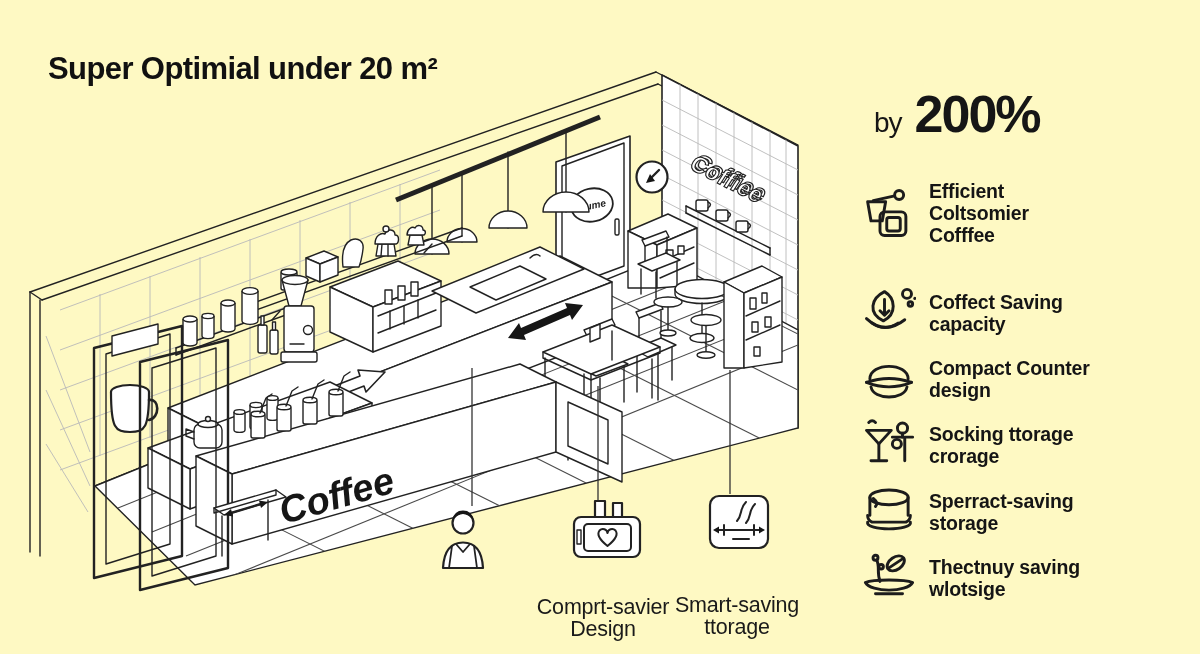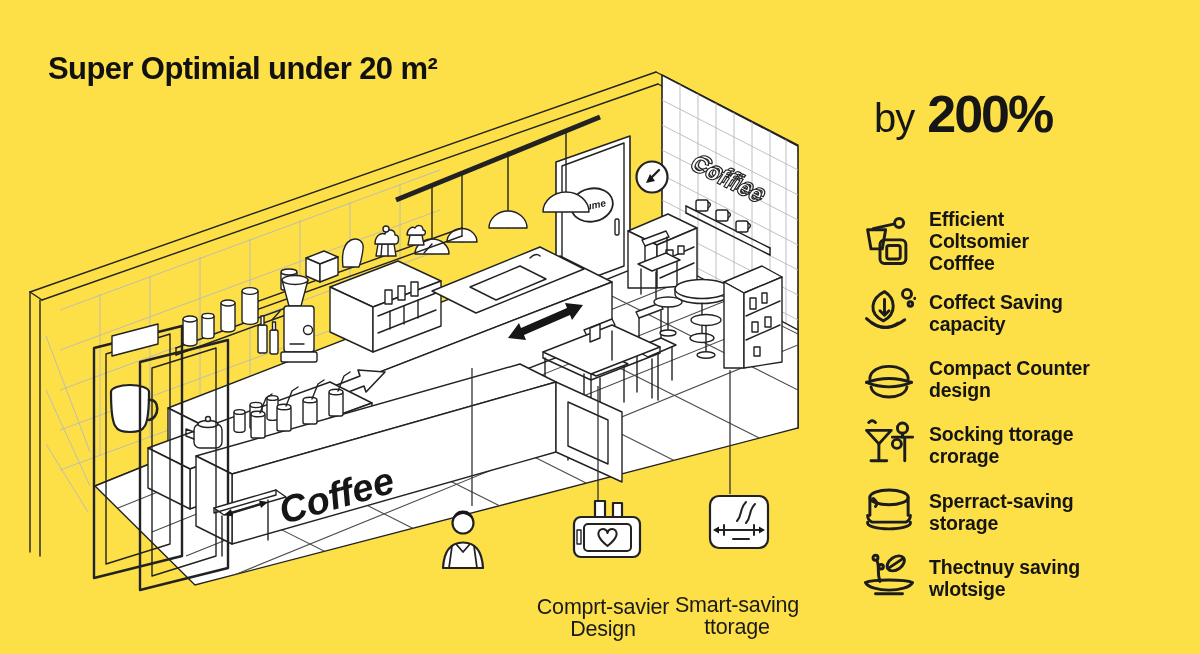--- a/index.html
+++ b/index.html
@@ -1,28 +1,28 @@
 <!DOCTYPE html>
 <html><head>
 <meta charset="utf-8">
 <style>
   html,body{margin:0;padding:0;background:#e8e8e8;}
-  .stage{position:relative;width:1200px;height:654px;background:#fde047;overflow:hidden;
+  .stage{position:relative;width:1200px;height:654px;background:#fef9c3;overflow:hidden;
          font-family:"Liberation Sans",sans-serif;color:#161616;}
   .page-title{position:absolute;left:48px;top:30px;font-size:31px;font-weight:800;
               letter-spacing:-0.6px;color:#111;}
   
   .headline{position:absolute;left:874px;top:84px;display:flex;align-items:baseline;gap:13px;}
-  .headline .by{font-size:40px;font-weight:400;letter-spacing:-1px;}
+  .headline .by{font-size:28px;font-weight:400;letter-spacing:-1px;}
   .headline .big{font-size:52px;font-weight:800;letter-spacing:-2px;}
   .feature{position:absolute;left:862px;width:330px;display:flex;gap:13px;align-items:center;}
   .feature .ficon{flex:0 0 54px;height:54px;}
   .feature .flabel{font-size:19.5px;font-weight:700;line-height:1.13;letter-spacing:-0.2px;
                    white-space:pre-line;color:#151515;}
-  .f1{top:180px;margin-top:28px;} .f2{top:286px;} .f3{top:352px;} .f4{top:418px;} .f5{top:485px;} .f6{top:551px;}
+  .f1{top:180px;} .f2{top:286px;} .f3{top:352px;} .f4{top:418px;} .f5{top:485px;} .f6{top:551px;}
   
   .callout-label{position:absolute;text-align:center;font-size:21.5px;font-weight:500;
                  line-height:1.04;white-space:pre-line;color:#1a1a1a;letter-spacing:-0.2px;}
   .c1{left:383px;top:570px;width:160px;}
   .c2{left:513px;top:560px;width:180px;margin-top:36px;}
   .c3{left:652px;top:559px;width:170px;margin-top:35px;}
   
   .ln{fill:none;stroke:#222;stroke-width:1.4;stroke-linecap:round;stroke-linejoin:round;}
   .lnb{fill:none;stroke:#222;stroke-width:2.4;stroke-linecap:round;stroke-linejoin:round;}
   .wf{fill:#fff;stroke:#222;stroke-width:1.4;stroke-linejoin:round;}

